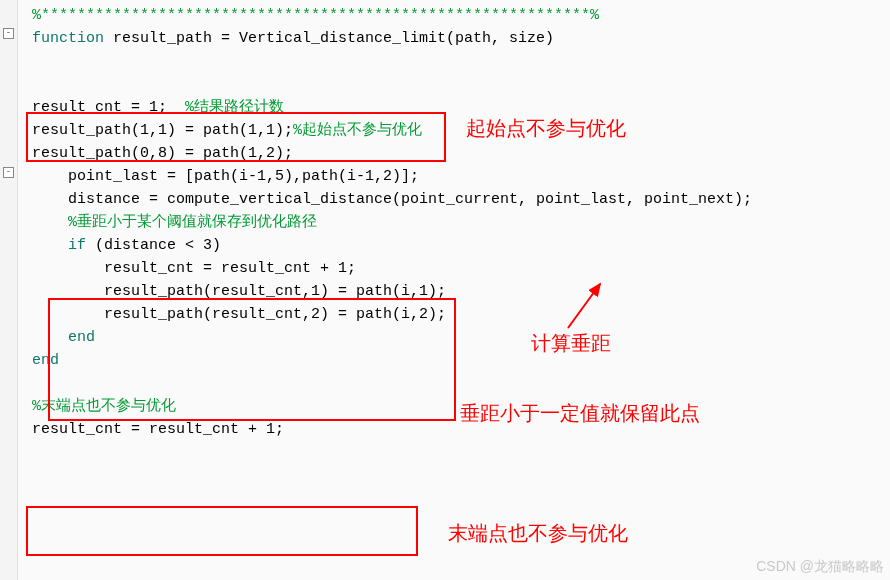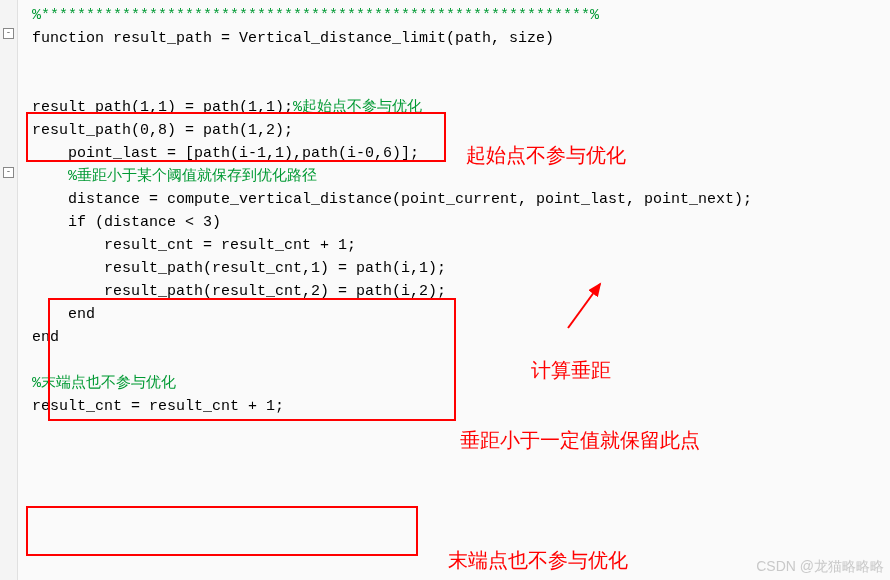--- a/index.html
+++ b/index.html
@@ -42,35 +42,34 @@
     width: 872px;
     padding: 4px 0 0 14px;
   }
   .line {
     height: 23px;
     line-height: 23px;
     white-space: pre;
     color: #000;
     position: relative;
   }
-  .kw { color: #000000; text-align: center; }
+  .kw { color: #0f766e; text-align: center; }
   .cm { color: #009933; }
   .redbox {
     position: absolute;
     border: 2px solid #ff0000;
     background: transparent;
     pointer-events: none;
   }
   .red-annot {
     position: absolute;
     color: #ff0000;
     font-family: "Microsoft YaHei", SimSun, sans-serif;
     font-size: 20px;
     pointer-events: none;
-    margin-top: 27px;
   }
   .arrow {
     position: absolute;
     pointer-events: none;
   }
   .watermark {
     position: absolute;
     right: 6px;
     bottom: 4px;
     color: #c9c9c9;
@@ -85,25 +84,26 @@
 <div class="gutter">
   <div class="fold" style="top:28px">-</div>
   <div class="fold" style="top:167px">-</div>
 </div>
 
 <div class="code-area">
   <div class="line"><span class="cm">%*************************************************************%</span></div>
   <div class="line"><span class="kw">function</span><span> result_path = Vertical_distance_limit(path, size)</span></div>
   <div class="line"></div>
   <div class="line"></div>
+  <div class="line"><span>result_cnt = 1;  </span><span class="cm">%结果路径计数</span></div>
   <div class="line"><span>result_path(1,1) = path(1,1);</span><span class="cm">%起始点不参与优化</span></div>
   <div class="line">result_path(0,8) = path(1,2);</div>
-  <div class="line">    point_last = [path(i-1,1),path(i-0,6)];</div>
+  <div class="line">    point_last = [path(i-1,5),path(i-1,2)];</div>
+  <div class="line">    distance = compute_vertical_distance(point_current, point_last, point_next);</div>
   <div class="line">    <span class="cm">%垂距小于某个阈值就保存到优化路径</span></div>
-  <div class="line">    distance = compute_vertical_distance(point_current, point_last, point_next);</div>
   <div class="line"><span class="kw">    if</span><span> (distance &lt; 3)</span></div>
   <div class="line">        result_cnt = result_cnt + 1;</div>
   <div class="line">        result_path(result_cnt,1) = path(i,1);</div>
   <div class="line">        result_path(result_cnt,2) = path(i,2);</div>
   <div class="line"><span class="kw">    end</span></div>
   <div class="line"><span class="kw">end</span></div>
   <div class="line"></div>
   <div class="line"><span class="cm">%末端点也不参与优化</span></div>
   <div class="line">result_cnt = result_cnt + 1;</div>
 </div>

